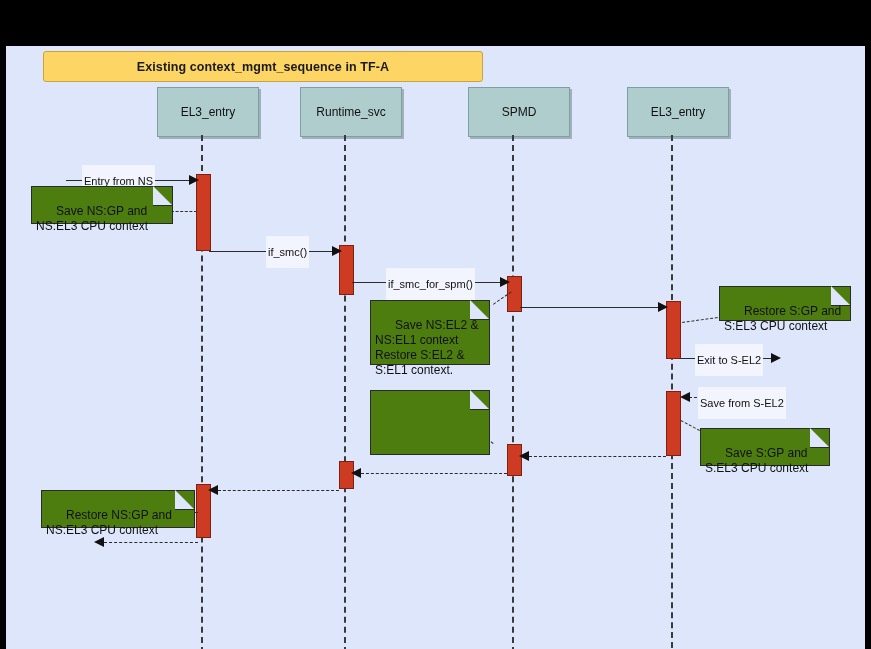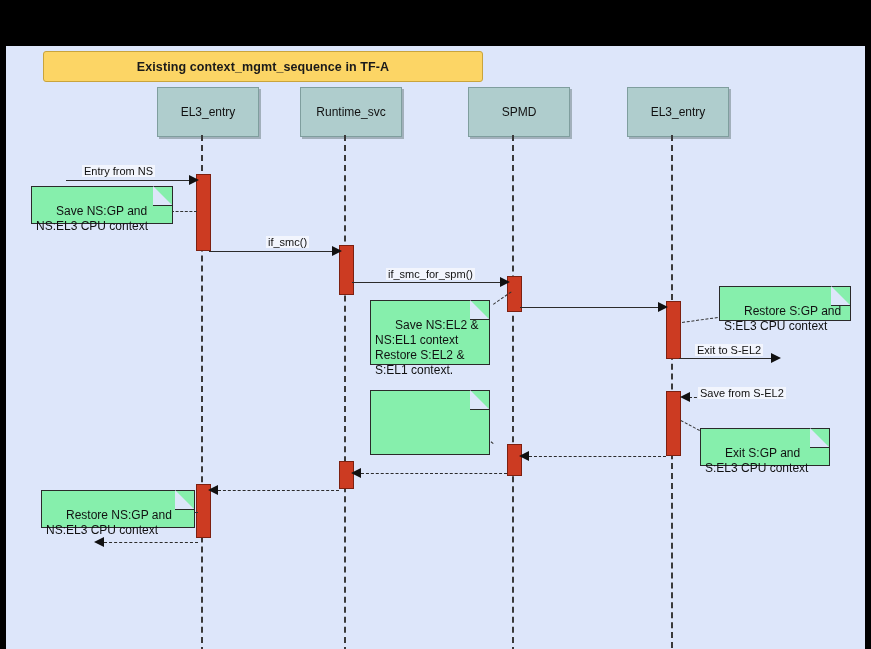--- a/index.html
+++ b/index.html
@@ -80,27 +80,27 @@
     position:absolute;
     width:0;height:0;
     border-top:5px solid transparent;
     border-bottom:5px solid transparent;
     border-right:10px solid #111;
   }
   .msg-label{
     position:absolute;
     font-size:11px;color:#111;
     background:#f2f5fd;
-    padding:0 2px;
+    padding:10px 2px;
     white-space:nowrap;
   }
   
   .note{
     position:absolute;
-    background:#86efac;
+    background:#4d7c0f;
     border:1px solid #2a2a2a;
     font-size:12px;
     color:#111;
     line-height:15px;
     padding:2px 5px 3px 4px;
     box-sizing:border-box;
     white-space:pre;
   }
   .note .fold-tri{
     position:absolute;
@@ -215,21 +215,21 @@
       <span>Restore S:GP and
 S:EL3 CPU context</span>
       <span class="fold-tri"></span>
     </div>
 
     <div class="note" style="left:364px;top:344px;width:120px;height:65px;">
       <span class="fold-tri"></span>
     </div>
 
     <div class="note" style="left:694px;top:382px;width:130px;height:38px;">
-      <span>Exit S:GP and
+      <span>Save S:GP and
 S:EL3 CPU context</span>
       <span class="fold-tri"></span>
     </div>
 
     <div class="note" style="left:35px;top:444px;width:154px;height:38px;">
       <span>Restore NS:GP and
 NS:EL3 CPU context</span>
       <span class="fold-tri"></span>
     </div>
 

